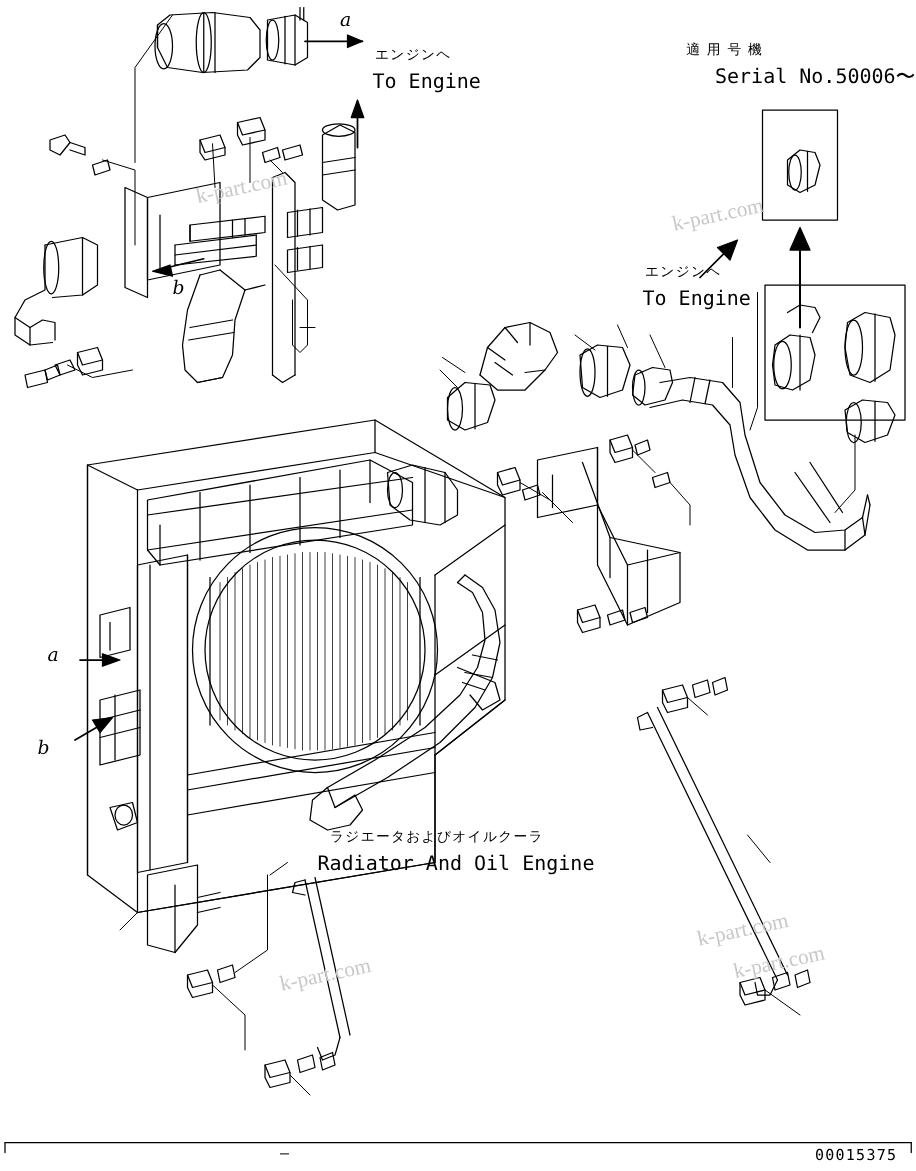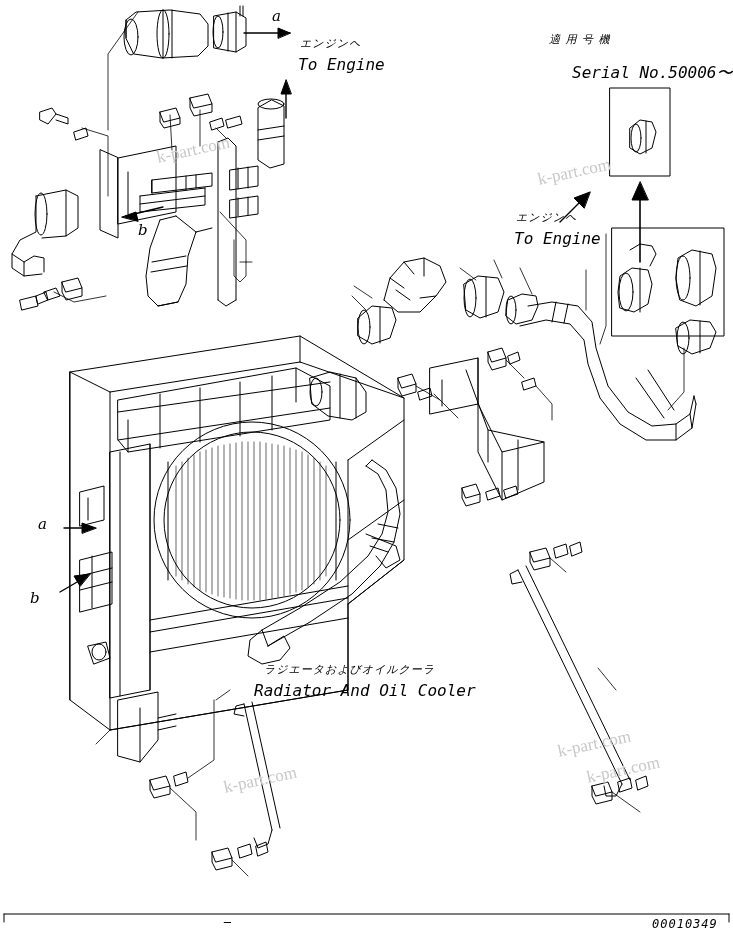--- a/index.html
+++ b/index.html
@@ -21,21 +21,20 @@
     left: 0;
     top: 0;
     width: 733px;
     height: 937px;
   }
   .lbl {
     position: absolute;
     white-space: pre;
     line-height: 1.15;
     color: #000;
-    font-style: italic;
   }
   .jp {
     font-family: "DejaVu Sans", sans-serif;
     font-size: 11px;
     letter-spacing: 1px;
   }
   .en {
     font-family: "DejaVu Sans Mono", monospace;
     font-size: 16px;
     letter-spacing: 0px;
@@ -416,35 +415,35 @@
 
     <path d="M4 914 L729 914" stroke-width="1"></path>
     <path d="M4 914 L4 922"></path>
     <path d="M729 914 L729 922"></path>
   </svg>
 
   <div class="lbl jp" style="left:300px; top:38px;">エンジンヘ</div>
   <div class="lbl en" style="left:298px; top:56px;">To Engine</div>
 
   <div class="lbl jp" style="left:549px; top:34px;">適 用 号 機</div>
-  <div class="lbl en" style="left:572px; top:64px;">Serial No.50006〜</div>
+  <div class="lbl en" style="left:572px; top:52px;">Serial No.50006〜</div>
 
   <div class="lbl jp" style="left:516px; top:212px;">エンジンヘ</div>
   <div class="lbl en" style="left:514px; top:230px;">To Engine</div>
 
   <div class="lbl jp" style="left:254px; top:664px;margin-left:10px;">ラジエータおよびオイルクーラ</div>
-  <div class="lbl en" style="left:254px; top:682px;">Radiator And Oil Cooler</div>
+  <div class="lbl en" style="left:254px; top:682px;">Radiator And Oil Engine</div>
 
   <div class="lbl callout" style="left:272px; top:8px;">a</div>
   <div class="lbl callout" style="left:138px; top:222px;">b</div>
   <div class="lbl callout" style="left:38px; top:516px;">a</div>
   <div class="lbl callout" style="left:30px; top:590px;">b</div>
 
   <div class="lbl partno" style="left:224px; top:916px;">—</div>
-  <div class="lbl partno" style="left:652px; top:918px;">00010349</div>
+  <div class="lbl partno" style="left:652px; top:918px;">00015375</div>
 
   <div class="wm" style="left:155px; top:148px;">k-part.com</div>
   <div class="wm" style="left:536px; top:170px;">k-part.com</div>
   <div class="wm" style="left:222px; top:778px;">k-part.com</div>
   <div class="wm" style="left:556px; top:742px;">k-part.com</div>
   <div class="wm" style="left:585px; top:768px;">k-part.com</div>
 
 </div>
 
 </body></html>

